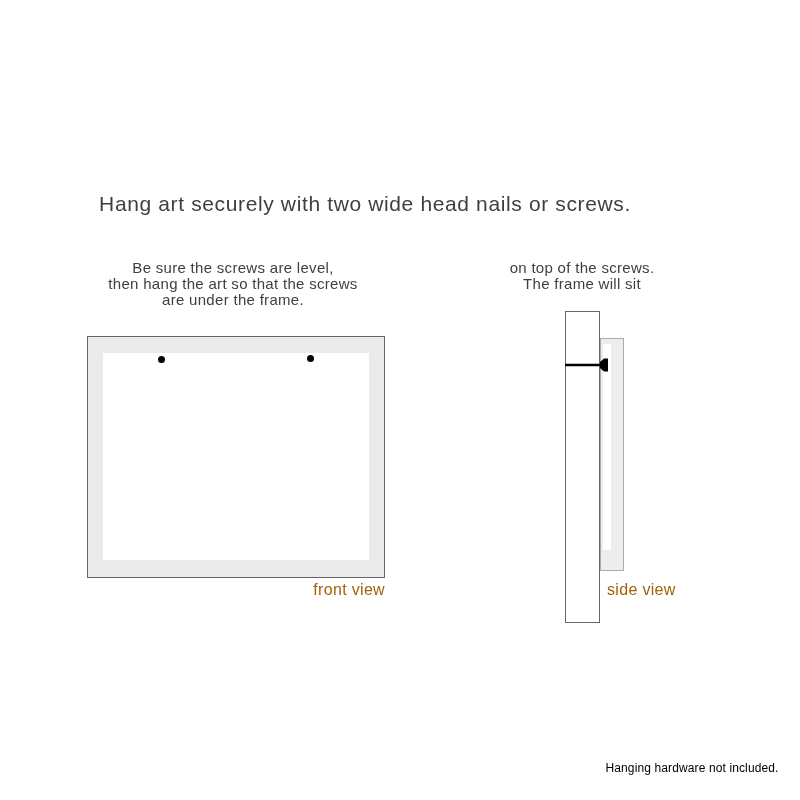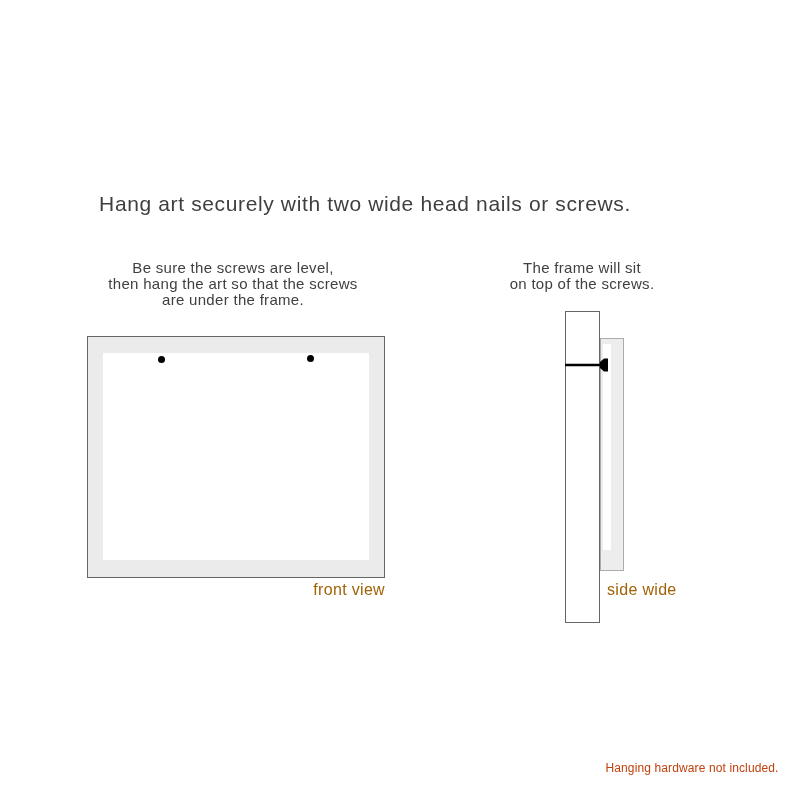--- a/index.html
+++ b/index.html
@@ -122,53 +122,53 @@
 
   
   .footer-note {
     left: 592px;
     top: 761px;
     width: 200px;
     text-align: center;
     font-size: 12px;
     line-height: 14.5px;
     letter-spacing: 0.01em;
-    color: #c2410c;
+    color: #000000;
   }
 </style>
 </head>
 <body>
 
 <div class="canvas">
 
   <div class="abs title">Hang art securely with two wide head nails or screws.</div>
 
   <div class="abs caption caption-front">
     <div>Be sure the screws are level,</div>
     <div>then hang the art so that the screws</div>
     <div>are under the frame.</div>
   </div>
 
   <div class="abs caption caption-side">
+    <div>on top of the screws.</div>
     <div>The frame will sit</div>
-    <div>on top of the screws.</div>
   </div>
 
   <div class="abs front-frame"></div>
   <div class="abs front-art"></div>
   <div class="abs screw-dot left"></div>
   <div class="abs screw-dot right"></div>
   <div class="abs view-label label-front">front view</div>
 
   <div class="abs side-wall"></div>
   <div class="abs side-frame"></div>
   <div class="abs side-art"></div>
   <svg class="abs nail-svg" viewBox="0 0 55 26" xmlns="http://www.w3.org/2000/svg">
     <line x1="5" y1="13" x2="42" y2="13" stroke="#000000" stroke-width="2.6"></line>
     <polygon points="40,10 44,6.5 48,6.5 48,19.5 44,19.5 40,16" fill="#000000"></polygon>
   </svg>
-  <div class="abs view-label label-side">side wide</div>
+  <div class="abs view-label label-side">side view</div>
 
   <div class="abs footer-note">
     <div>Hanging hardware not included.</div>
   </div>
 
 </div>
 
 </body></html>

